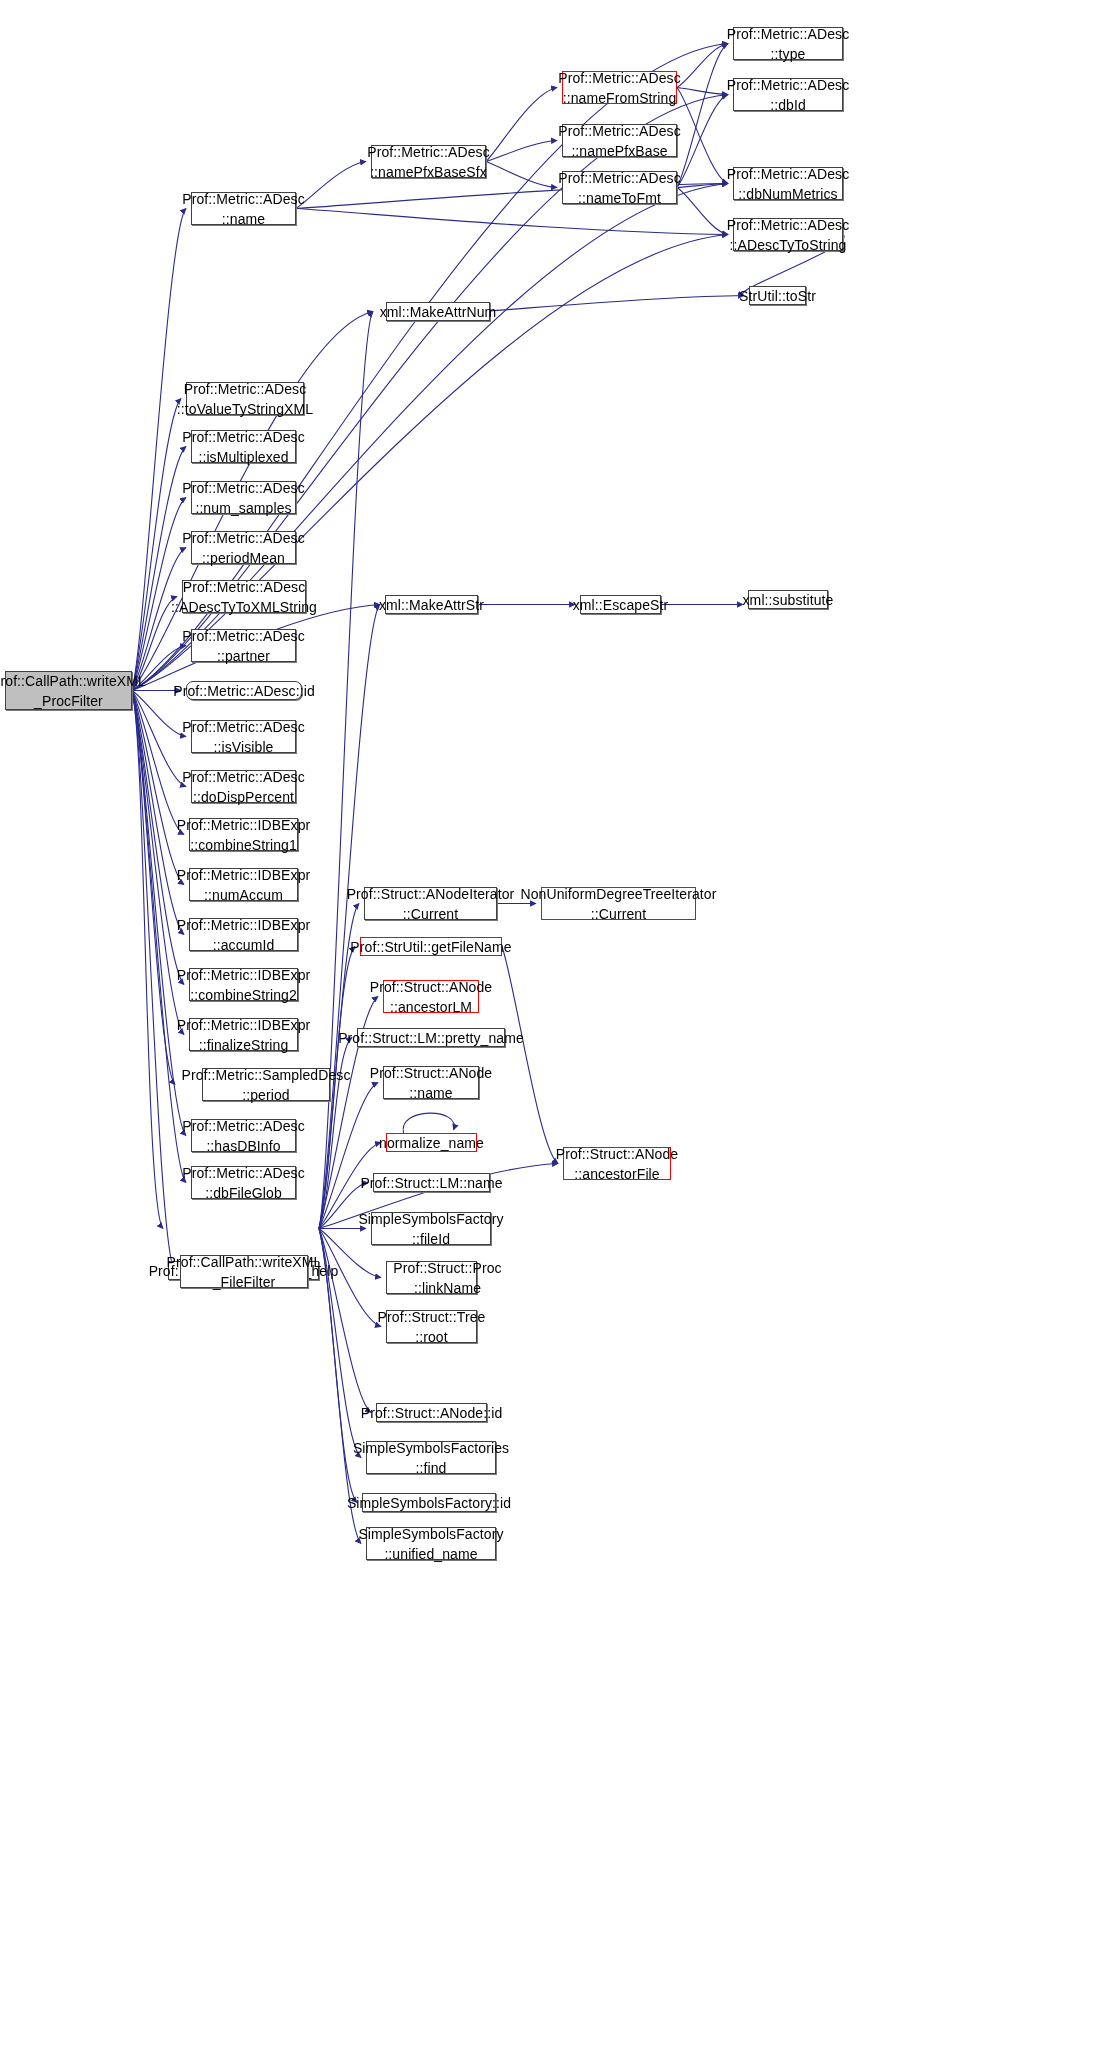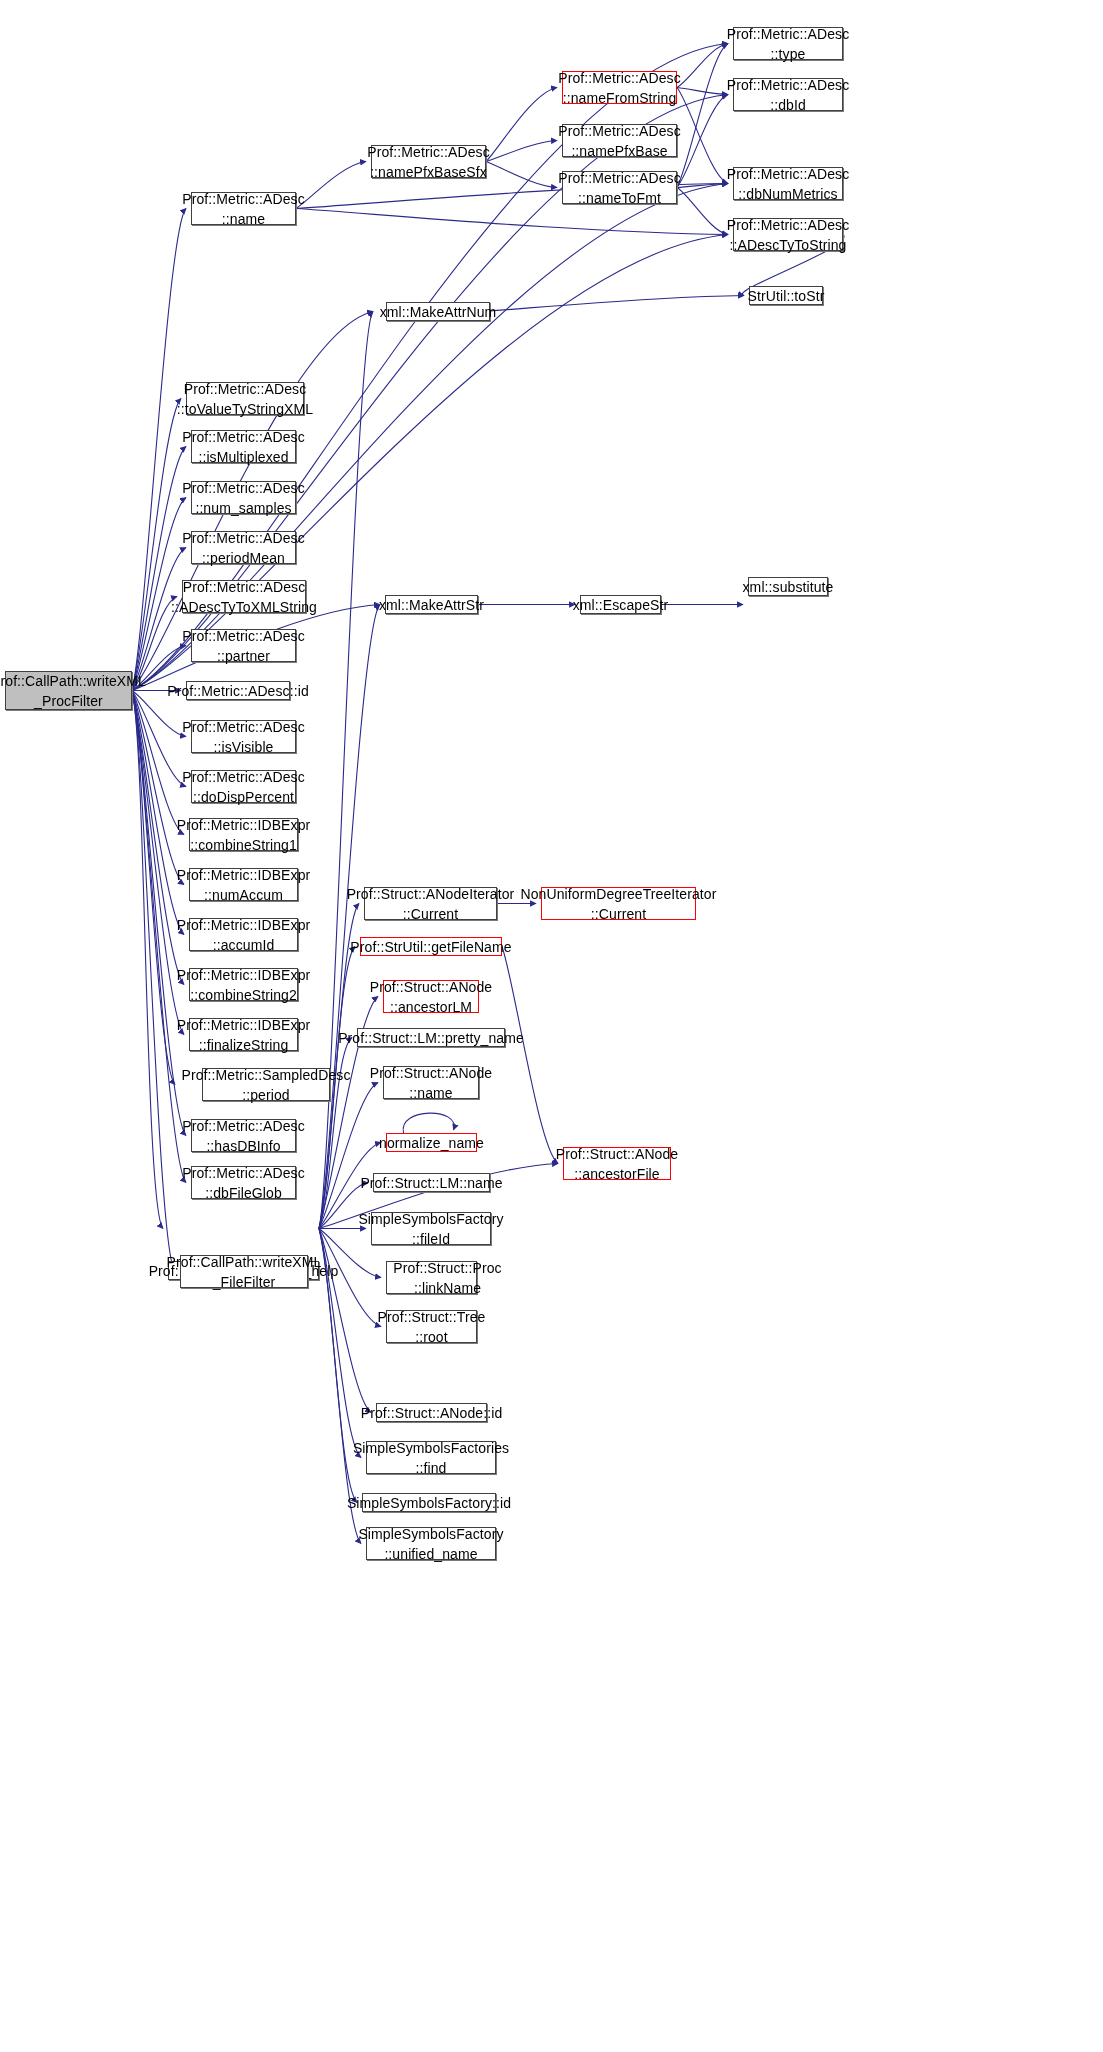--- a/index.html
+++ b/index.html
@@ -139,35 +139,35 @@
       <div class="node" style="left: 562px; top: 171px; width: 115px; height: 33px;">Prof::Metric::ADesc
 ::nameToFmt</div>
       <div class="node" style="left: 733px; top: 27px; width: 110px; height: 33px;">Prof::Metric::ADesc
 ::type</div>
       <div class="node" style="left: 733px; top: 78px; width: 110px; height: 33px;">Prof::Metric::ADesc
 ::dbId</div>
       <div class="node" style="left: 733px; top: 167px; width: 110px; height: 33px;">Prof::Metric::ADesc
 ::dbNumMetrics</div>
       <div class="node" style="left: 733px; top: 218px; width: 110px; height: 33px;">Prof::Metric::ADesc
 ::ADescTyToString</div>
-      <div class="node" style="left: 749px; top: 286px; width: 74px; height: 19px;">StrUtil::toStr</div>
+      <div class="node" style="left: 749px; top: 286px; width: 57px; height: 19px;">StrUtil::toStr</div>
       <div class="node" style="left: 378px; top: 302px; width: 104px; height: 19px; margin-left: 8px;">xml::MakeAttrNum</div>
       <div class="node" style="left: 186px; top: 382px; width: 118px; height: 33px;">Prof::Metric::ADesc
 ::toValueTyStringXML</div>
       <div class="node" style="left: 191px; top: 430px; width: 105px; height: 33px;">Prof::Metric::ADesc
 ::isMultiplexed</div>
       <div class="node" style="left: 191px; top: 481px; width: 105px; height: 33px;">Prof::Metric::ADesc
 ::num_samples</div>
       <div class="node" style="left: 191px; top: 531px; width: 105px; height: 33px;">Prof::Metric::ADesc
 ::periodMean</div>
       <div class="node" style="left: 182px; top: 580px; width: 124px; height: 33px;">Prof::Metric::ADesc
 ::ADescTyToXMLString</div>
       <div class="node" style="left: 191px; top: 629px; width: 105px; height: 33px;">Prof::Metric::ADesc
 ::partner</div>
-      <div class="node" style="left: 186px; top: 681px; width: 104px; height: 19px;">Prof::Metric::ADesc::id</div>
+      <div class="node" style="left: 186px; top: 681px; width: 116px; height: 19px; border-radius: 7px;">Prof::Metric::ADesc::id</div>
       <div class="node" style="left: 191px; top: 720px; width: 105px; height: 33px;">Prof::Metric::ADesc
 ::isVisible</div>
       <div class="node" style="left: 191px; top: 770px; width: 105px; height: 33px;">Prof::Metric::ADesc
 ::doDispPercent</div>
       <div class="node" style="left: 189px; top: 818px; width: 109px; height: 33px;">Prof::Metric::IDBExpr
 ::combineString1</div>
       <div class="node" style="left: 189px; top: 868px; width: 109px; height: 33px;">Prof::Metric::IDBExpr
 ::numAccum</div>
       <div class="node" style="left: 189px; top: 918px; width: 109px; height: 33px;">Prof::Metric::IDBExpr
 ::accumId</div>
@@ -179,21 +179,21 @@
 ::period</div>
       <div class="node" style="left: 191px; top: 1119px; width: 105px; height: 33px;">Prof::Metric::ADesc
 ::hasDBInfo</div>
       <div class="node" style="left: 191px; top: 1166px; width: 105px; height: 33px;">Prof::Metric::ADesc
 ::dbFileGlob</div>
       <div class="node" style="left: 168px; top: 1261px; width: 151px; height: 19px;">Prof::CallPath::writeXML_help</div>
       <div class="node" style="left: 180px; top: 1255px; width: 128px; height: 33px;">Prof::CallPath::writeXML
 _FileFilter</div>
       <div class="node" style="left: 385px; top: 595px; width: 93px; height: 19px;">xml::MakeAttrStr</div>
       <div class="node" style="left: 580px; top: 595px; width: 81px; height: 19px;">xml::EscapeStr</div>
-      <div class="node" style="left: 748px; top: 577px; width: 80px; height: 19px;">xml::substitute</div>
+      <div class="node" style="left: 748px; top: 590px; width: 80px; height: 19px;">xml::substitute</div>
       <div class="node" style="left: 364px; top: 887px; width: 133px; height: 33px;">Prof::Struct::ANodeIterator
 ::Current</div>
       <div class="node red" style="left: 541px; top: 887px; width: 155px; height: 33px;">NonUniformDegreeTreeIterator
 ::Current</div>
       <div class="node red" style="left: 360px; top: 937px; width: 142px; height: 19px;">Prof::StrUtil::getFileName</div>
       <div class="node red" style="left: 383px; top: 980px; width: 96px; height: 33px;">Prof::Struct::ANode
 ::ancestorLM</div>
       <div class="node" style="left: 357px; top: 1028px; width: 148px; height: 19px;">Prof::Struct::LM::pretty_name</div>
       <div class="node" style="left: 383px; top: 1066px; width: 96px; height: 33px;">Prof::Struct::ANode
 ::name</div>

